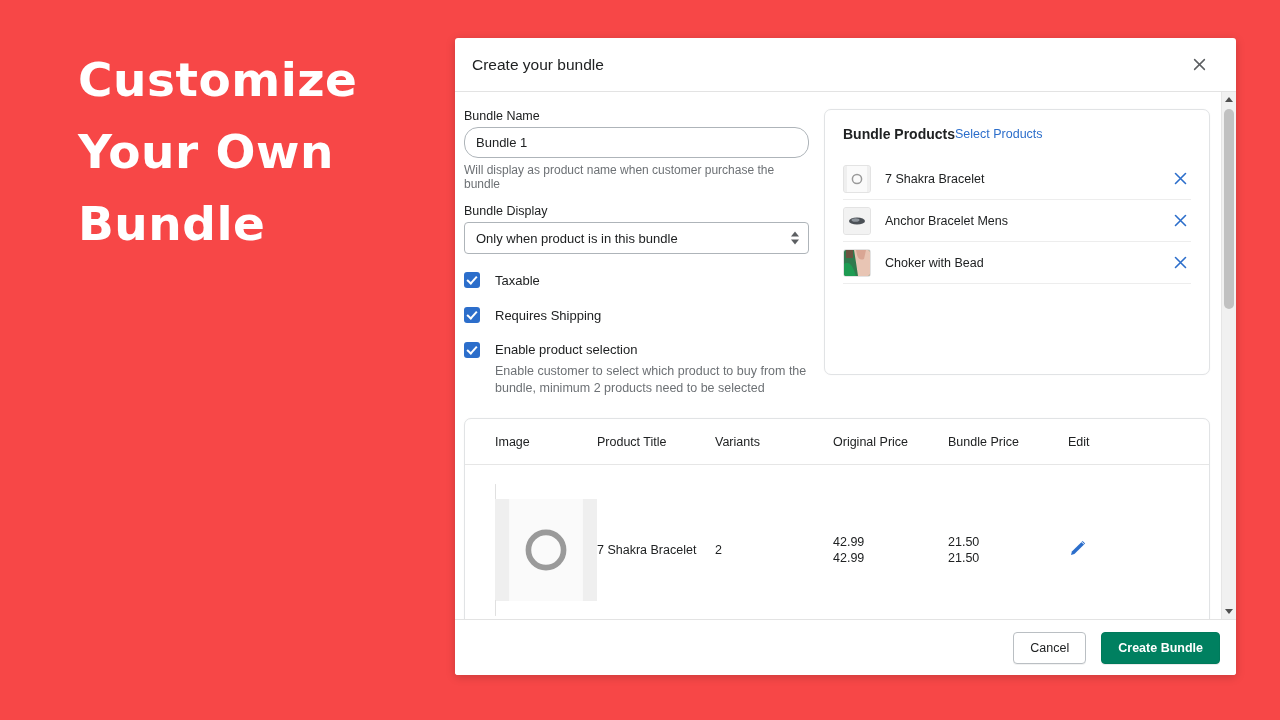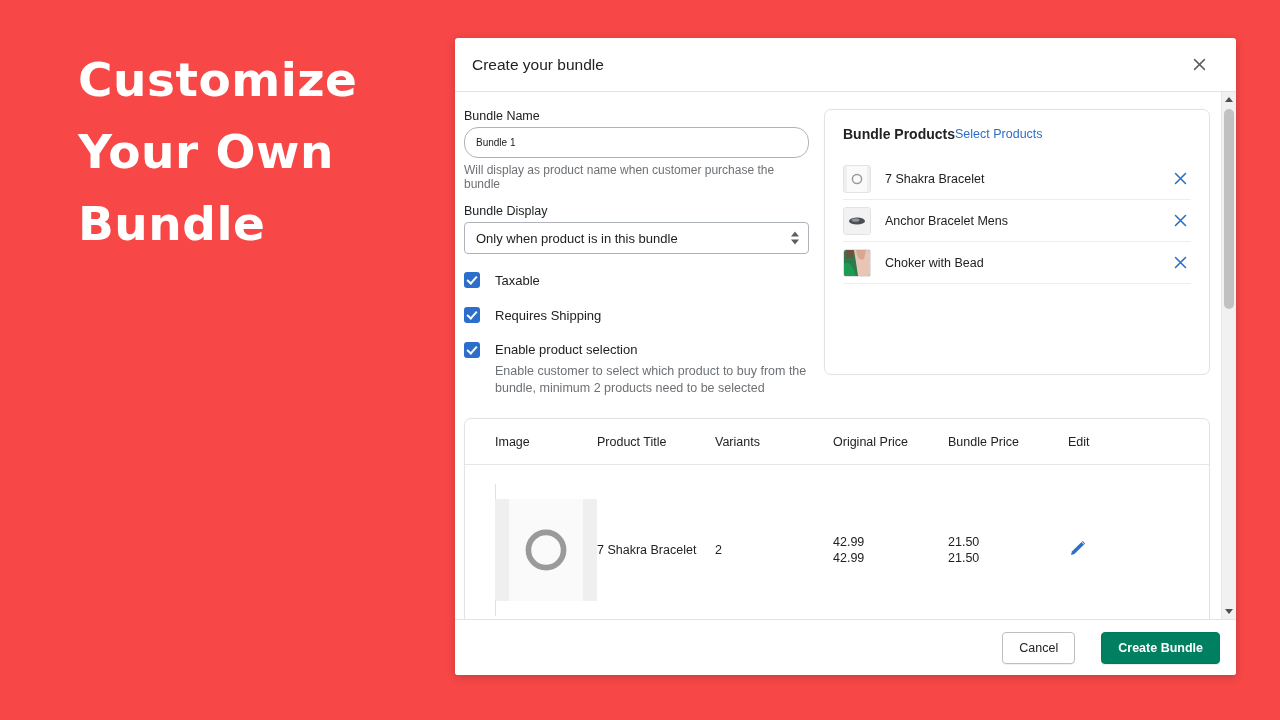--- a/index.html
+++ b/index.html
@@ -149,21 +149,21 @@
     color: #202223;
     margin-bottom: 4px;
   }
   .text-input {
     width: 100%;
     height: 31px;
     box-sizing: border-box;
     border: 1px solid #aeb4b9;
     border-radius: 14px;
     padding: 0 11px;
-    font-size: 10px;
+    font-size: 13px;
     color: #202223;
     font-family: "Liberation Sans", sans-serif;
     background: #fff;
     outline: none;
   }
   .help-text {
     font-size: 12px;
     color: #6d7175;
     margin-top: 5px;
   }
@@ -352,21 +352,21 @@
 
   
   .modal-footer {
     flex: 0 0 55px;
     height: 55px;
     border-top: 1px solid #e3e3e3;
     display: flex;
     align-items: center;
     justify-content: flex-end;
     padding-right: 16px;
-    gap: 26px;
+    gap: 15px;
     background: #fff;
   }
   .btn {
     font-family: "Liberation Sans", sans-serif;
     font-size: 12.5px;
     border-radius: 4px;
     cursor: pointer;
     padding: 0 16px;
     height: 32px;
     box-sizing: border-box;

